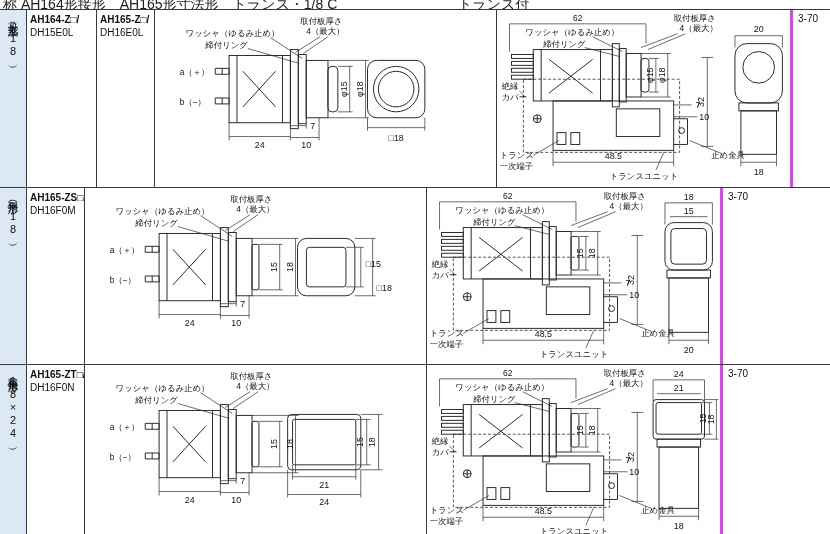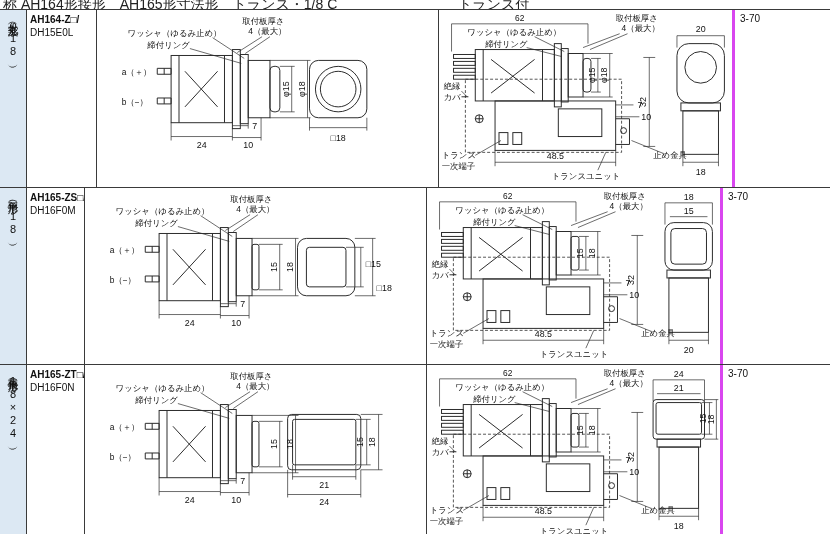--- a/index.html
+++ b/index.html
@@ -39,20 +39,24 @@
   <div class="hdr">
     <span class="hl">称 AH164形接形　AH165形寸法形　トランス・1/8 C</span>
     <span class="hr">トランス付</span>
   </div>
 
   <div class="row r1">
     <div class="shape">丸突形（φ18）</div>
     <div class="mcol">
       <div class="m1">AH164-Z□/</div>
       <div class="m2">DH15E0L</div>
+    </div>
+    <div class="mcol mcol2">
+      <div class="m1">AH165-Z□/</div>
+      <div class="m2">DH16E0L</div>
     </div>
     <div class="draw">
       <svg width="340" height="174" viewBox="0 0 342 176">
         <g class="sk">
           <line class="thin" x1="116" y1="28" x2="148" y2="49"></line>
           <line class="thin" x1="93" y1="39" x2="145" y2="54"></line>
           <line class="thin" x1="166" y1="27" x2="141" y2="43"></line>
           <line class="thin" x1="174" y1="27" x2="149" y2="44"></line>
           <path d="M60 59 h14 v6 h-14 z"></path>
             <line x1="67" y1="59" x2="67" y2="65"></line>

